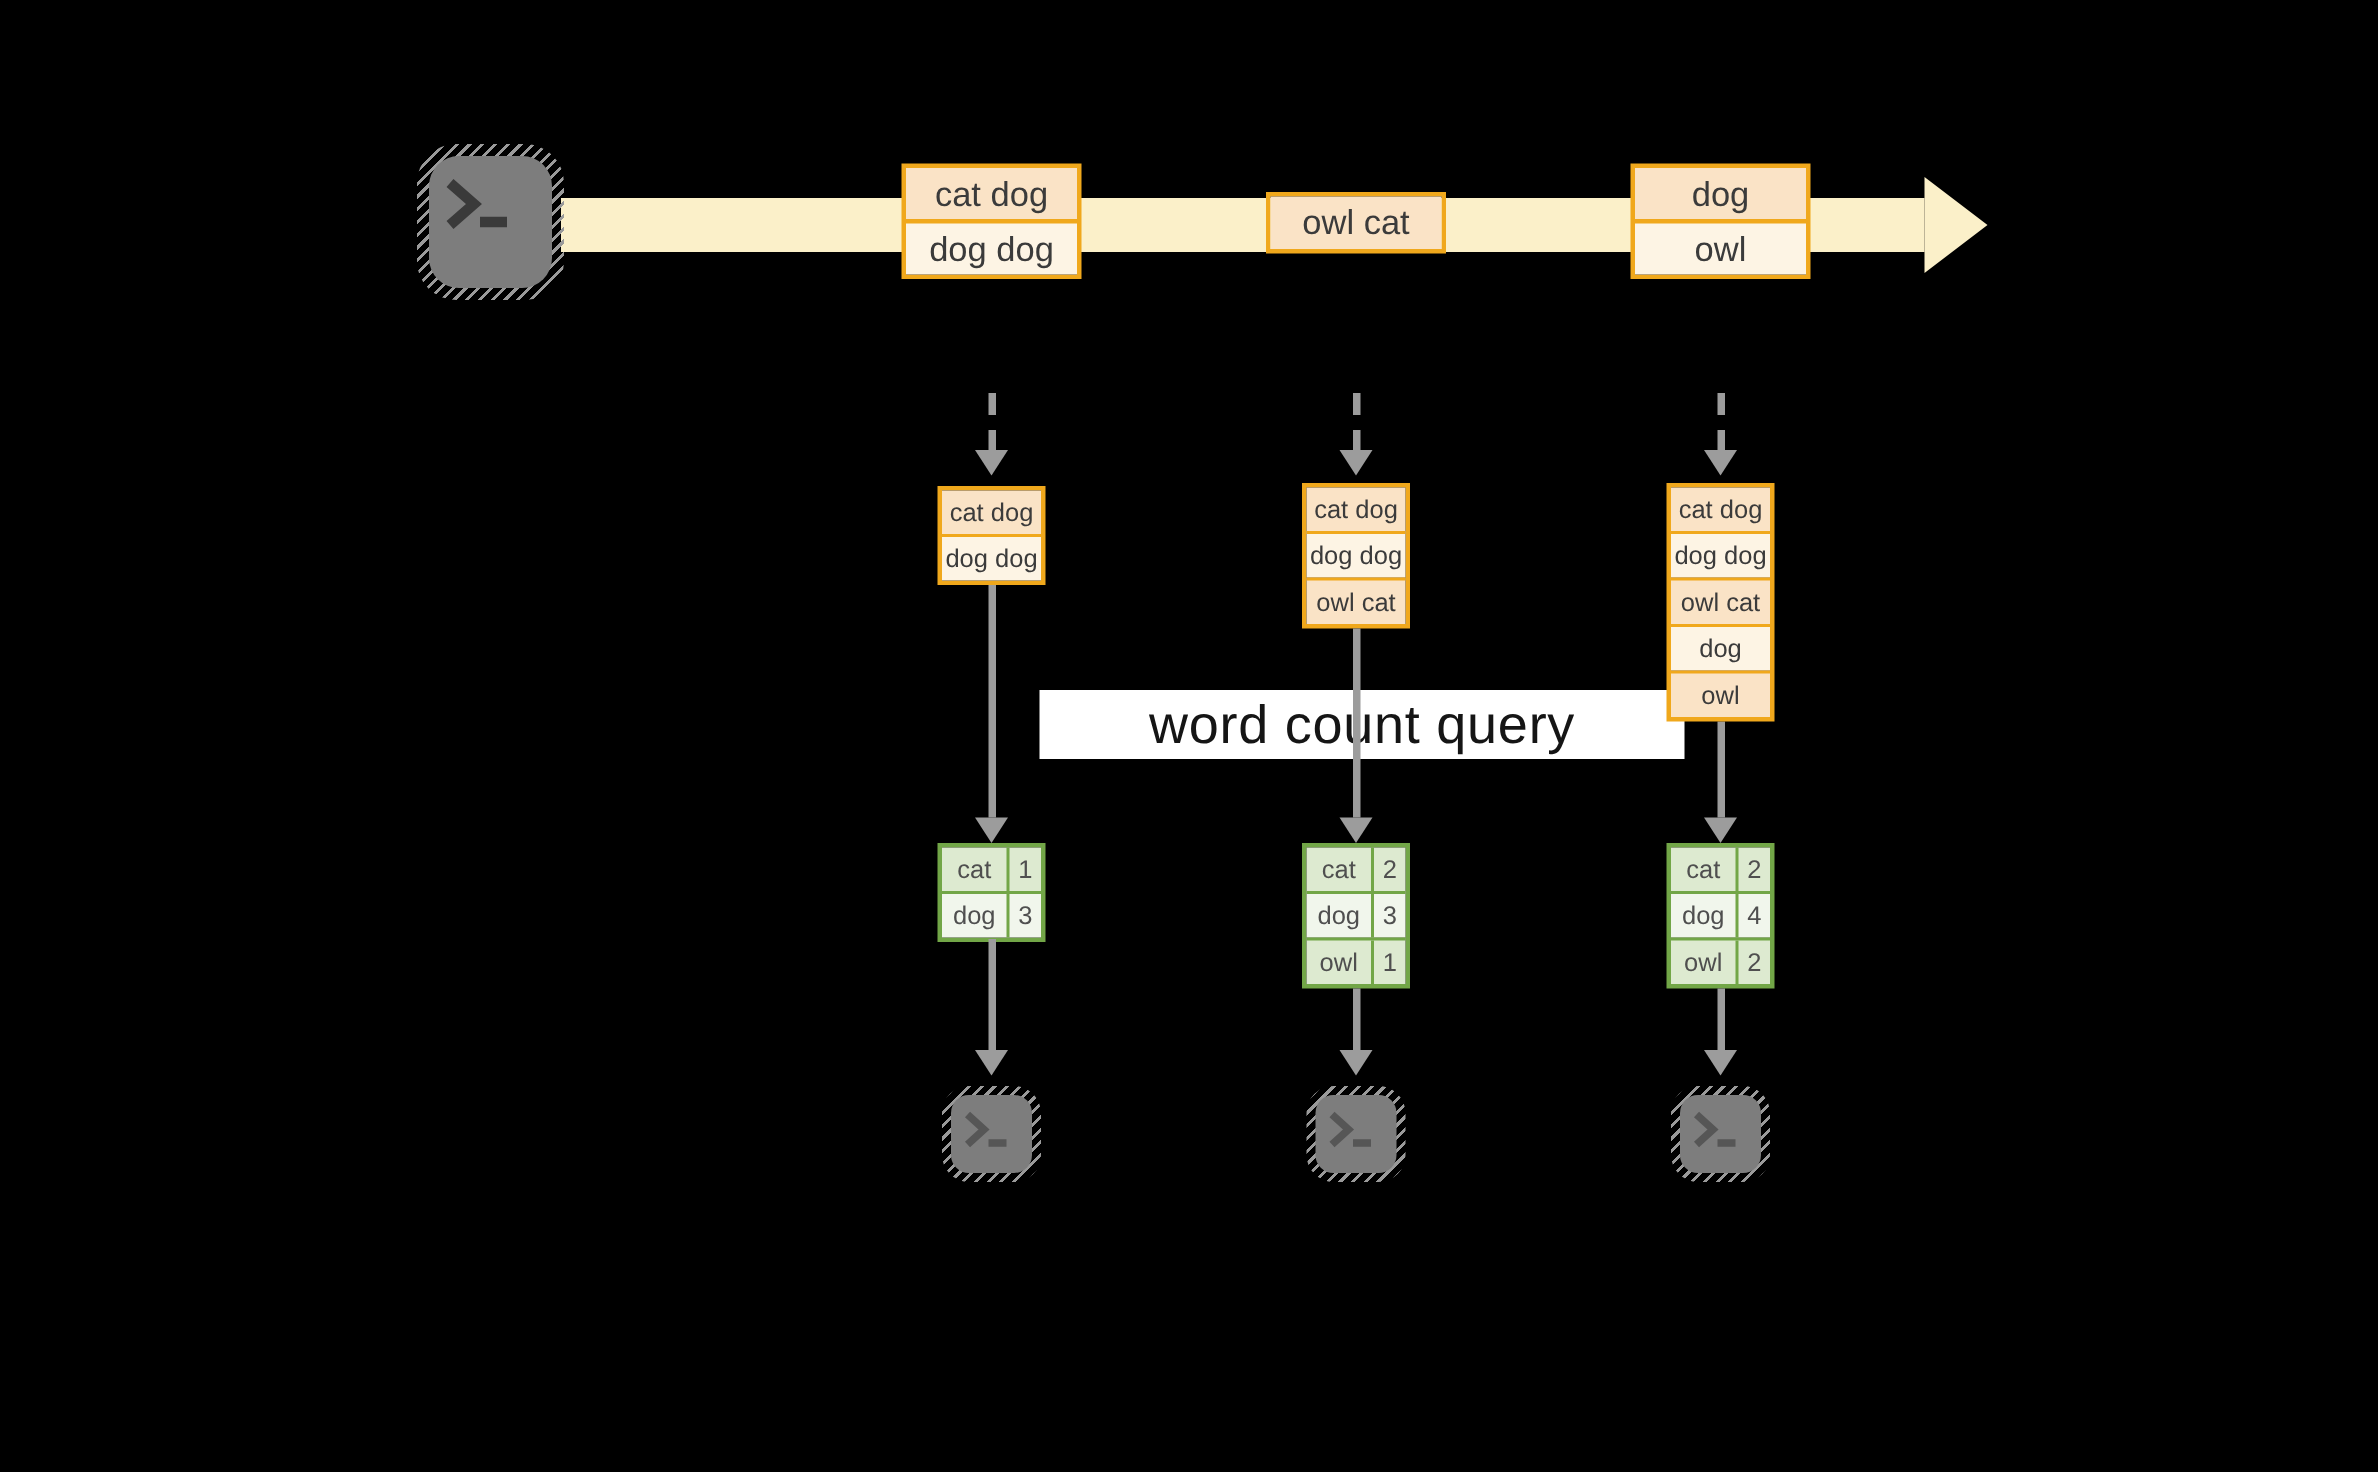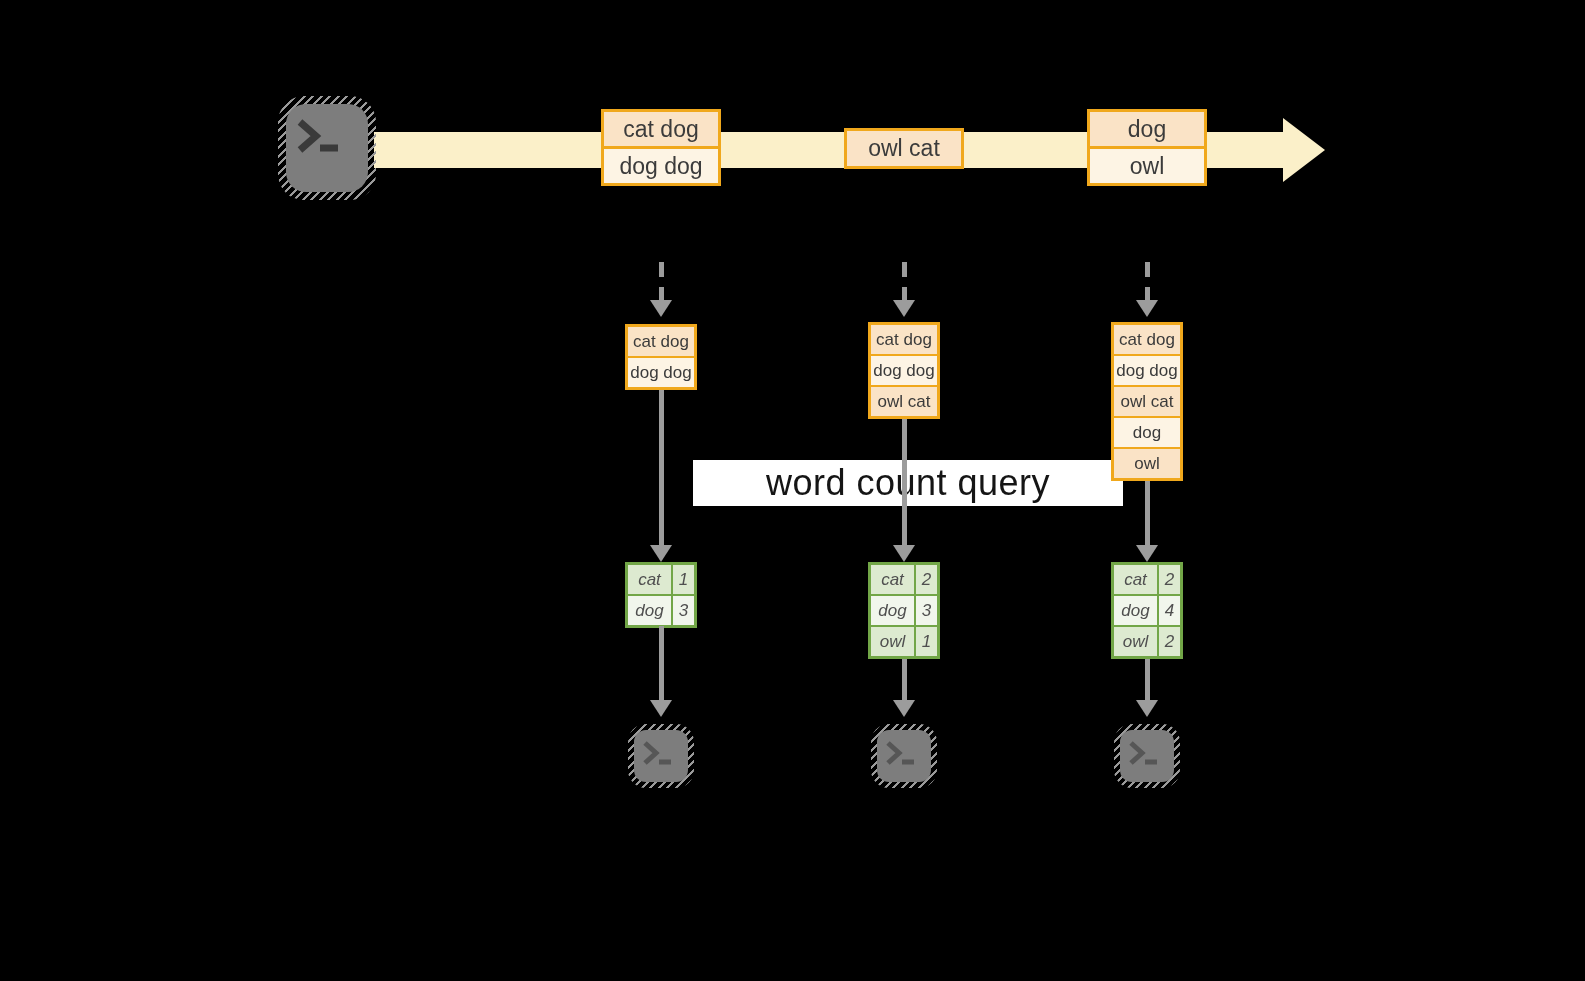--- a/index.html
+++ b/index.html
@@ -20,21 +20,21 @@
   .stream-stack .row{height:34px;font-size:23px;}
   .stream-stack .row + .row{border-top:3px solid #F0A81C;}
   .owlcat .row{height:35px;}
   .mid-stack{width:66px;}
   .mid-stack .row{height:29px;font-size:17px;}
   .mid-stack .row + .row{border-top:2px solid #F0A81C;}
   .fill-a{background:#FAE3C6;}
   .fill-b{background:#FDF4E4;}
 
   
-  .green-table{border:3px solid #72A647;width:66px;z-index:1;font-style:italic;}
+  .green-table{border:3px solid #72A647;width:66px;z-index:1;}
   .green-table .trow{display:flex;height:29px;}
   .green-table .trow + .trow{border-top:2px solid #72A647;}
   .cell{display:flex;align-items:center;justify-content:center;font-size:17px;color:#4F4F4F;}
   .cell.word{flex:1;}
   .cell.num{width:21px;border-left:2px solid #72A647;}
   .gfill-a{background:#DDEAD0;}
   .gfill-b{background:#F1F6EC;}
 
   
   .vline{width:5px;background:#9C9C9C;z-index:1;}

